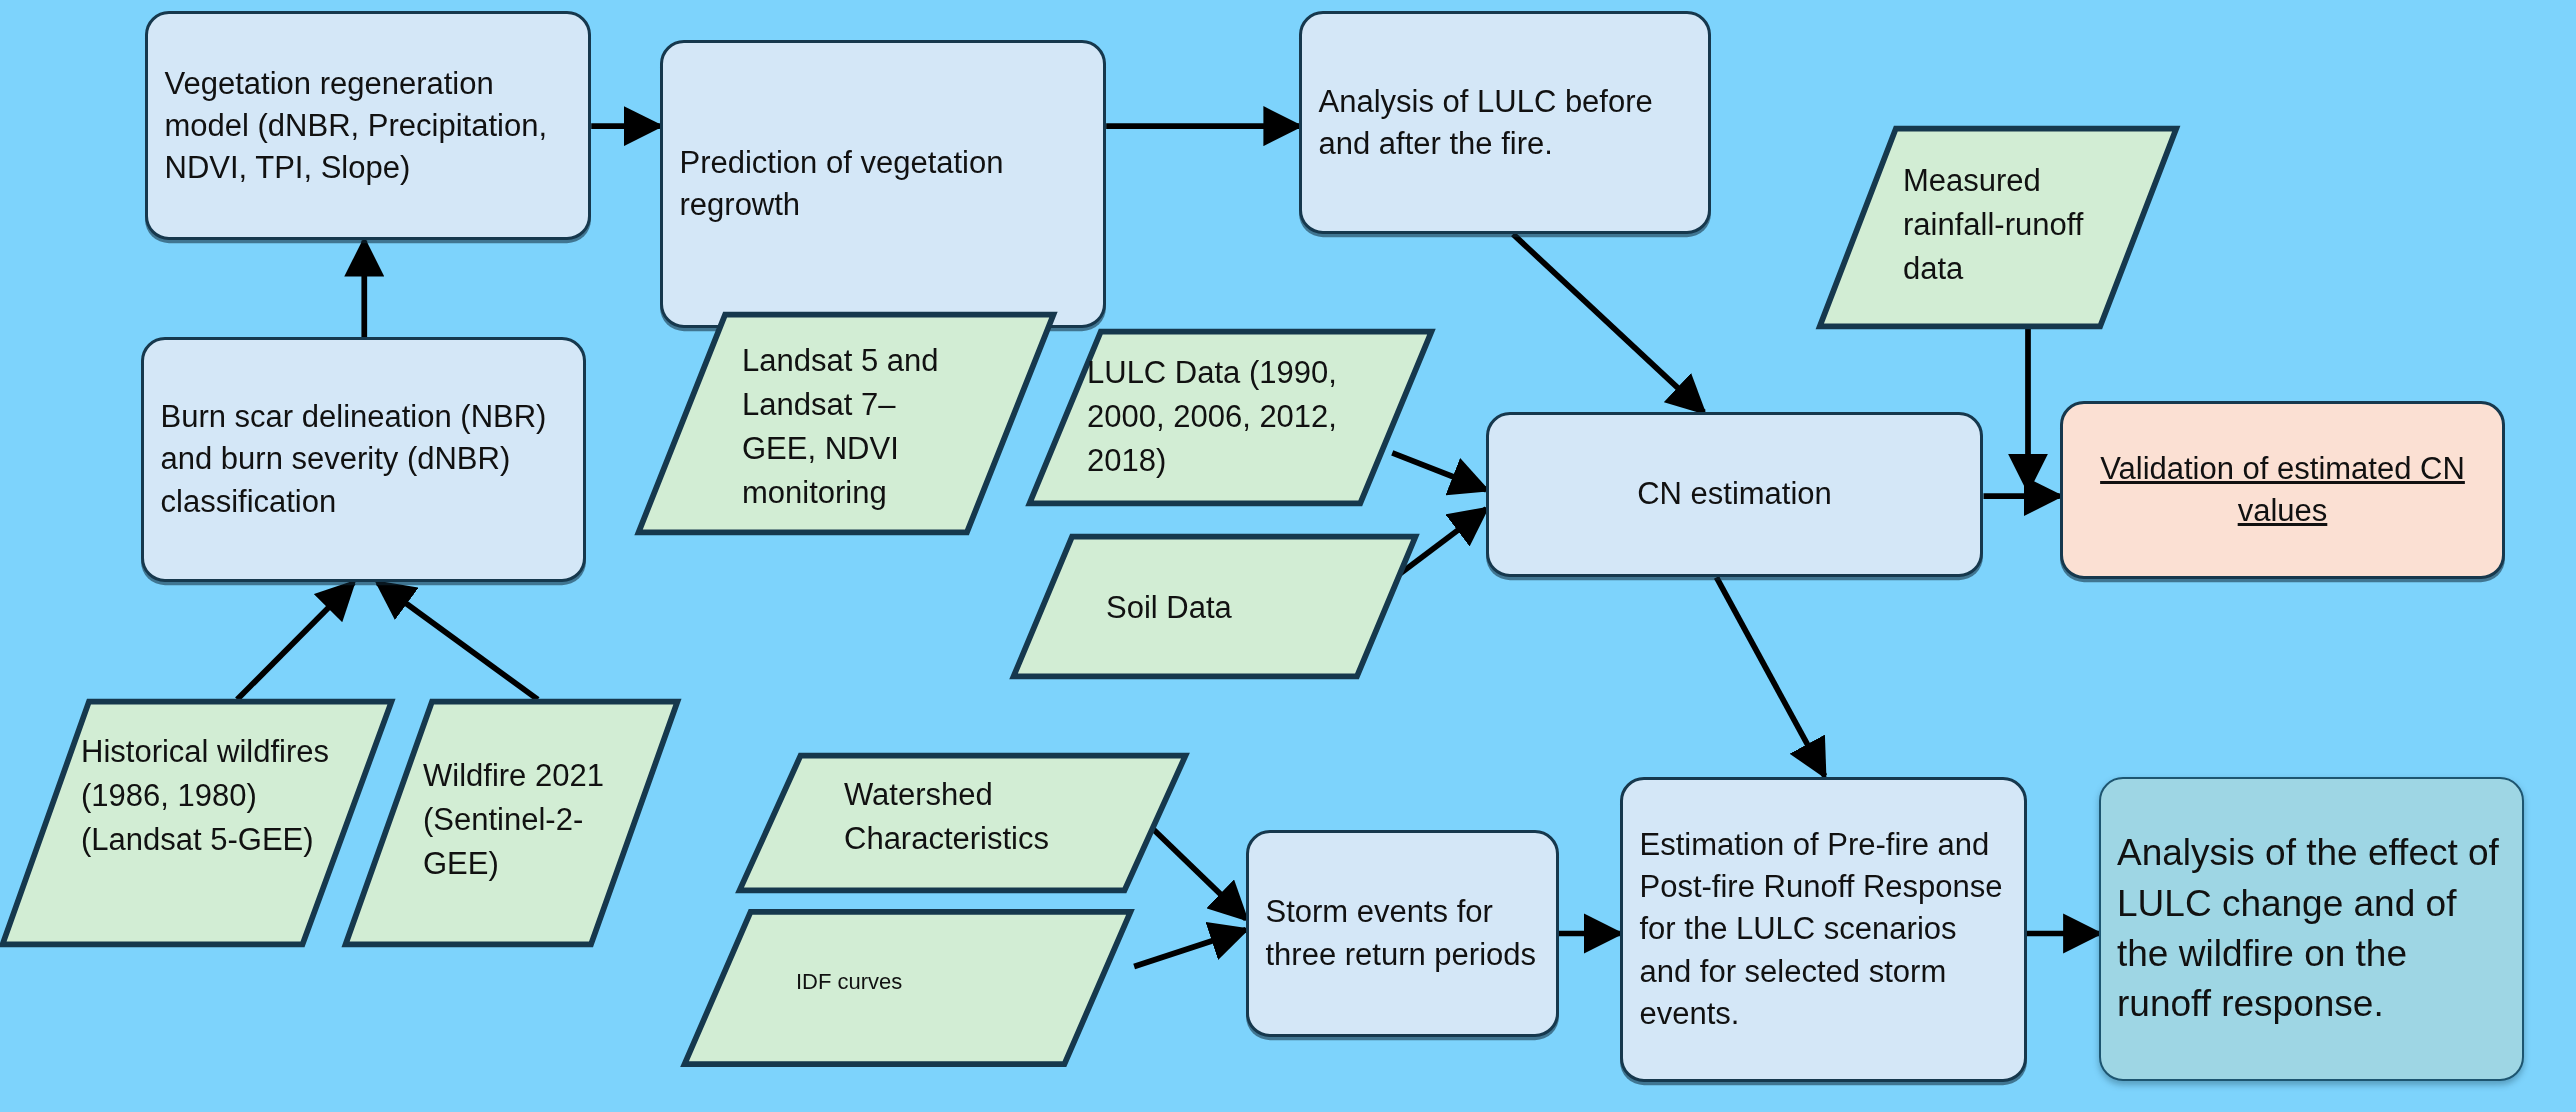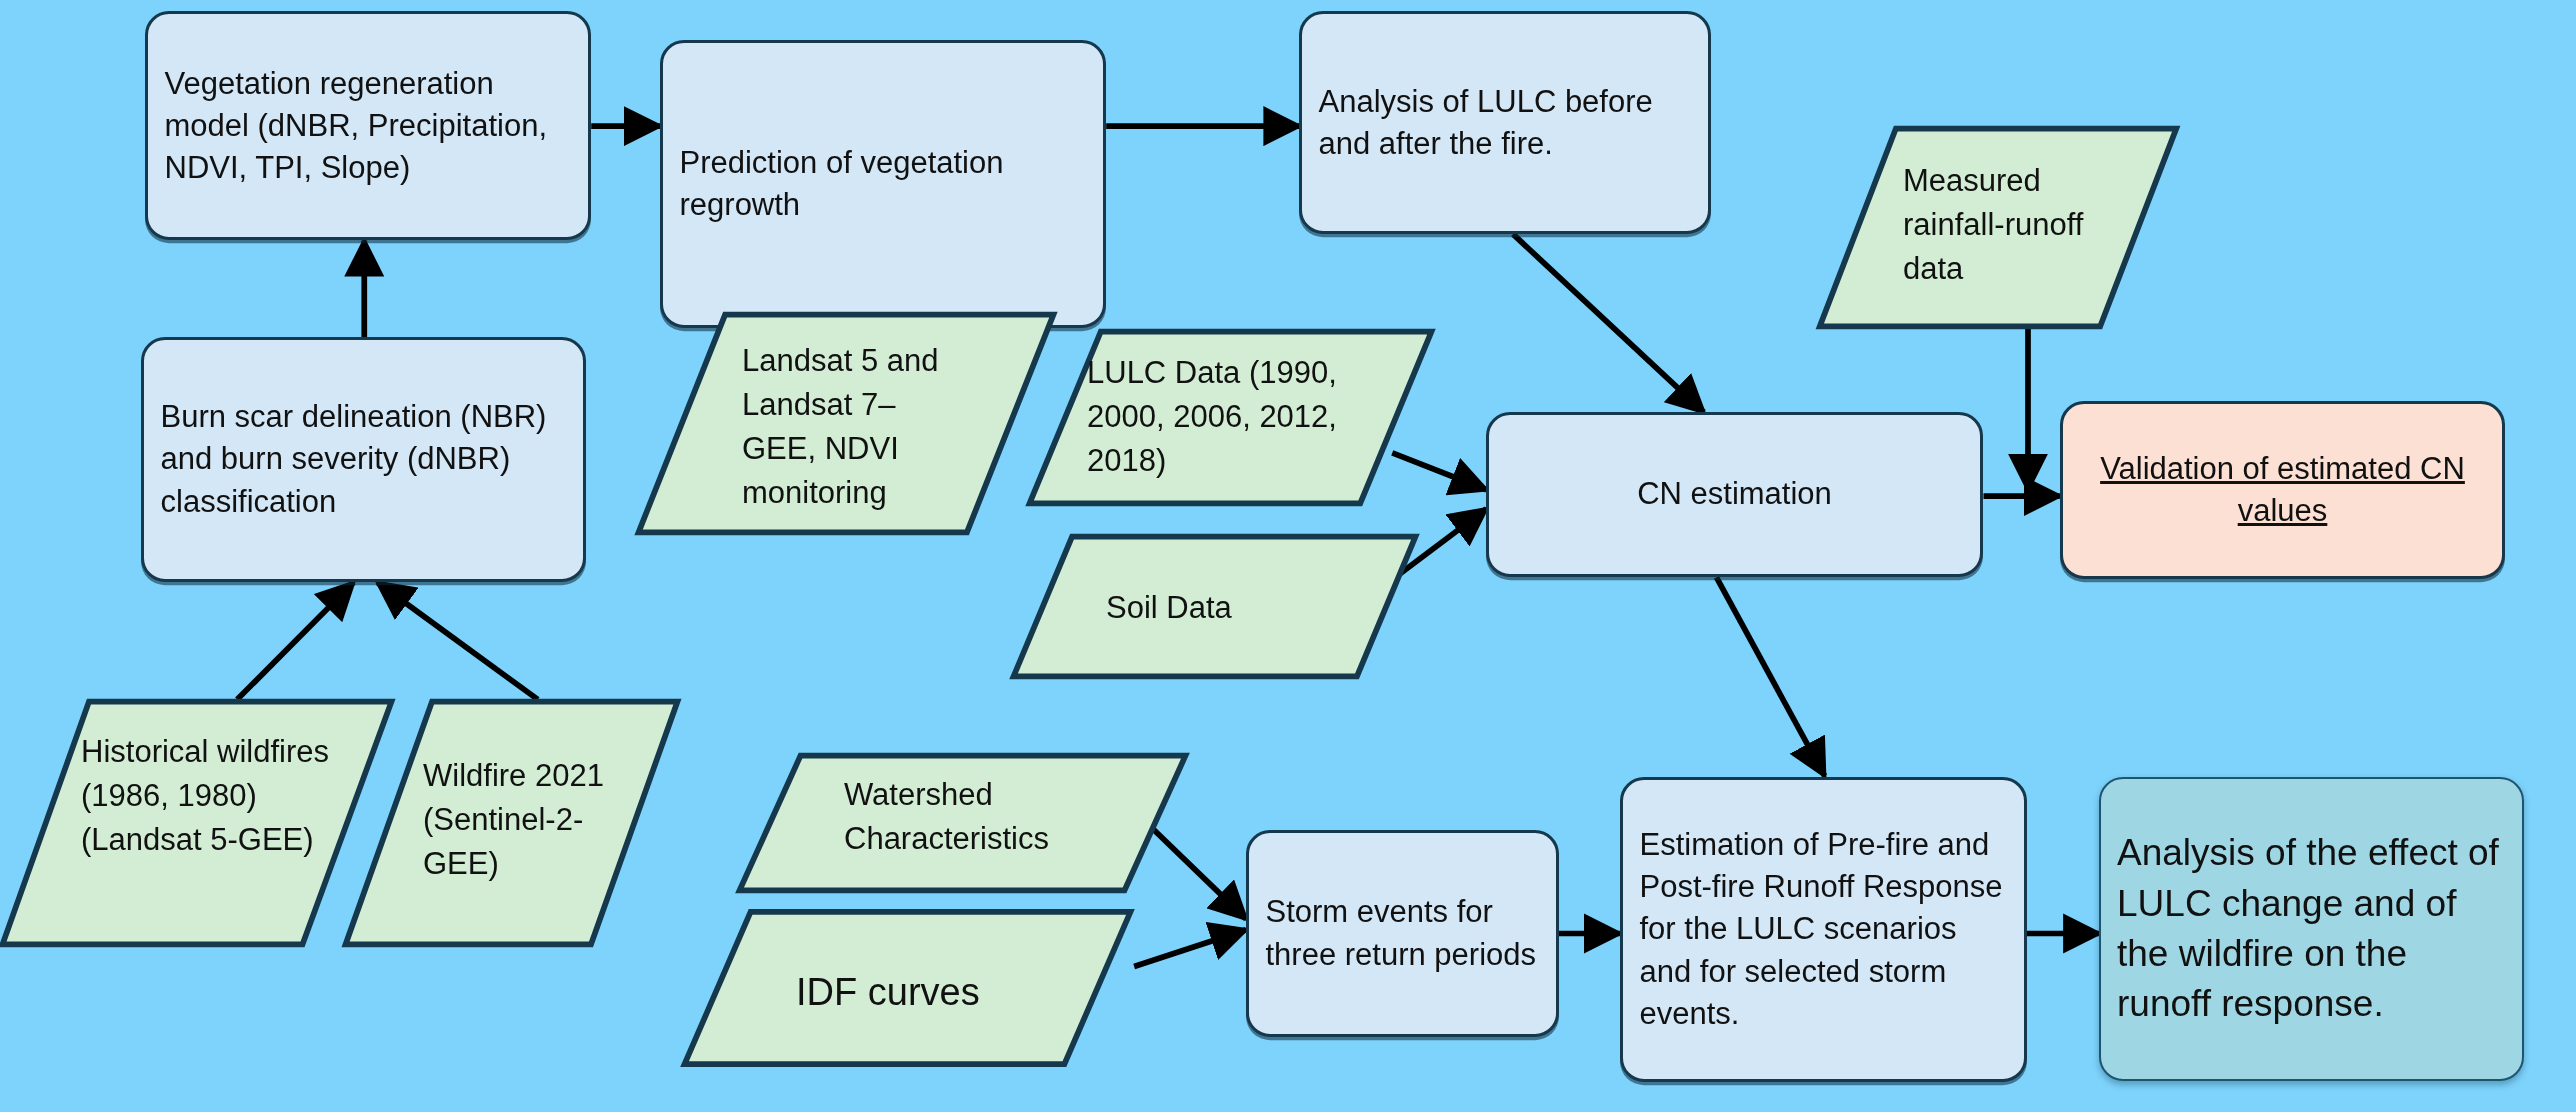--- a/index.html
+++ b/index.html
@@ -198,17 +198,17 @@
     <svg width="451" height="140" viewBox="0 0 710 220">
       <polygon points="100,4 706,4 610,216 4,216" fill="#d2edd4" stroke="#16384d" stroke-width="9"></polygon>
     </svg>
     <div class="para-label" style="left:107px; top:20.3px; width:299px; font-size:31px;">Watershed Characteristics</div>
   </div>
 
   <div class="para-wrap" style="left:682px; top:909px; width:451px; height:158px;">
     <svg width="451" height="158" viewBox="0 0 710 248">
       <polygon points="108,4 706,4 602,244 4,244" fill="#d2edd4" stroke="#16384d" stroke-width="9"></polygon>
     </svg>
-    <div class="para-label" style="left:114px; top:57px; width:267px; font-size:38px;">IDF curves</div>
+    <div class="para-label" style="left:114px; top:57px; width:267px; font-size:22px;">IDF curves</div>
   </div>
 
 </div>
 
 
 </body></html>

